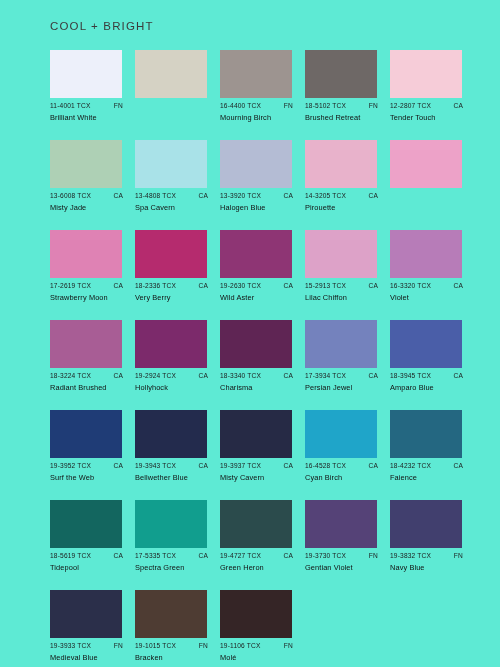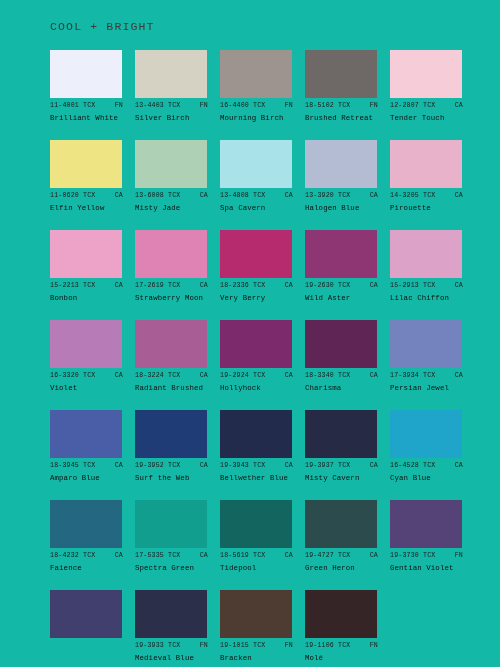--- a/index.html
+++ b/index.html
@@ -14,22 +14,21 @@
     overflow: hidden;
     font-family: "Liberation Sans", sans-serif;
     color: #231f20;
     -webkit-font-smoothing: antialiased;
   }
   .page {
     position: relative;
     width: 500px;
     height: 667px;
     box-sizing: border-box;
-    background: #14b8a6;
-    font-family: Liberation Mono, monospace;
+    background: #5eead4;
   }
   .page-title {
     position: absolute;
     left: 50px;
     top: 20px;
     font-size: 11.5px;
     letter-spacing: 1.15px;
     color: #3b3b3b;
     font-weight: 400;
     white-space: nowrap;
@@ -101,27 +100,20 @@
         <div class="meta">
           <div class="code-line">
             <span class="code">11-4001 TCX</span>
             <span class="suffix">FN</span>
           </div>
           <div class="cname">Brilliant White</div>
         </div>
       </div>
       <div class="cell">
         <div class="swatch" style="background: rgb(213, 210, 196);"></div>
-        <div class="meta">
-          <div class="code-line">
-            <span class="code">13-4403 TCX</span>
-            <span class="suffix">FN</span>
-          </div>
-          <div class="cname">Silver Birch</div>
-        </div>
       </div>
       <div class="cell">
         <div class="swatch" style="background: rgb(157, 148, 144);"></div>
         <div class="meta">
           <div class="code-line">
             <span class="code">16-4400 TCX</span>
             <span class="suffix">FN</span>
           </div>
           <div class="cname">Mourning Birch</div>
         </div>
@@ -140,30 +132,20 @@
         <div class="swatch" style="background: rgb(246, 204, 216);"></div>
         <div class="meta">
           <div class="code-line">
             <span class="code">12-2807 TCX</span>
             <span class="suffix">CA</span>
           </div>
           <div class="cname">Tender Touch</div>
         </div>
       </div>
       <div class="cell">
-        <div class="swatch" style="background: rgb(238, 228, 131);"></div>
-        <div class="meta">
-          <div class="code-line">
-            <span class="code">11-0620 TCX</span>
-            <span class="suffix">CA</span>
-          </div>
-          <div class="cname">Elfin Yellow</div>
-        </div>
-      </div>
-      <div class="cell">
         <div class="swatch" style="background: rgb(174, 208, 181);"></div>
         <div class="meta">
           <div class="code-line">
             <span class="code">13-6008 TCX</span>
             <span class="suffix">CA</span>
           </div>
           <div class="cname">Misty Jade</div>
         </div>
       </div>
       <div class="cell">
@@ -191,27 +173,20 @@
         <div class="meta">
           <div class="code-line">
             <span class="code">14-3205 TCX</span>
             <span class="suffix">CA</span>
           </div>
           <div class="cname">Pirouette</div>
         </div>
       </div>
       <div class="cell">
         <div class="swatch" style="background: rgb(237, 162, 200);"></div>
-        <div class="meta">
-          <div class="code-line">
-            <span class="code">15-2213 TCX</span>
-            <span class="suffix">CA</span>
-          </div>
-          <div class="cname">Bonbon</div>
-        </div>
       </div>
       <div class="cell">
         <div class="swatch" style="background: rgb(223, 130, 180);"></div>
         <div class="meta">
           <div class="code-line">
             <span class="code">17-2619 TCX</span>
             <span class="suffix">CA</span>
           </div>
           <div class="cname">Strawberry Moon</div>
         </div>
@@ -336,54 +311,54 @@
           <div class="cname">Misty Cavern</div>
         </div>
       </div>
       <div class="cell">
         <div class="swatch" style="background: rgb(31, 165, 201);"></div>
         <div class="meta">
           <div class="code-line">
             <span class="code">16-4528 TCX</span>
             <span class="suffix">CA</span>
           </div>
-          <div class="cname">Cyan Blue</div>
+          <div class="cname">Cyan Birch</div>
         </div>
       </div>
       <div class="cell">
         <div class="swatch" style="background: rgb(36, 103, 129);"></div>
         <div class="meta">
           <div class="code-line">
             <span class="code">18-4232 TCX</span>
             <span class="suffix">CA</span>
           </div>
           <div class="cname">Faience</div>
         </div>
       </div>
       <div class="cell">
+        <div class="swatch" style="background: rgb(19, 102, 95);"></div>
+        <div class="meta">
+          <div class="code-line">
+            <span class="code">18-5619 TCX</span>
+            <span class="suffix">CA</span>
+          </div>
+          <div class="cname">Tidepool</div>
+        </div>
+      </div>
+      <div class="cell">
         <div class="swatch" style="background: rgb(17, 158, 142);"></div>
         <div class="meta">
           <div class="code-line">
             <span class="code">17-5335 TCX</span>
             <span class="suffix">CA</span>
           </div>
           <div class="cname">Spectra Green</div>
         </div>
       </div>
       <div class="cell">
-        <div class="swatch" style="background: rgb(19, 102, 95);"></div>
-        <div class="meta">
-          <div class="code-line">
-            <span class="code">18-5619 TCX</span>
-            <span class="suffix">CA</span>
-          </div>
-          <div class="cname">Tidepool</div>
-        </div>
-      </div>
-      <div class="cell">
         <div class="swatch" style="background: rgb(43, 75, 76);"></div>
         <div class="meta">
           <div class="code-line">
             <span class="code">19-4727 TCX</span>
             <span class="suffix">CA</span>
           </div>
           <div class="cname">Green Heron</div>
         </div>
       </div>
       <div class="cell">
@@ -391,20 +366,27 @@
         <div class="meta">
           <div class="code-line">
             <span class="code">19-3730 TCX</span>
             <span class="suffix">FN</span>
           </div>
           <div class="cname">Gentian Violet</div>
         </div>
       </div>
       <div class="cell">
         <div class="swatch" style="background: rgb(65, 63, 110);"></div>
+        <div class="meta">
+          <div class="code-line">
+            <span class="code">19-3832 TCX</span>
+            <span class="suffix">FN</span>
+          </div>
+          <div class="cname">Navy Blue</div>
+        </div>
       </div>
       <div class="cell">
         <div class="swatch" style="background: rgb(43, 47, 74);"></div>
         <div class="meta">
           <div class="code-line">
             <span class="code">19-3933 TCX</span>
             <span class="suffix">FN</span>
           </div>
           <div class="cname">Medieval Blue</div>
         </div>

